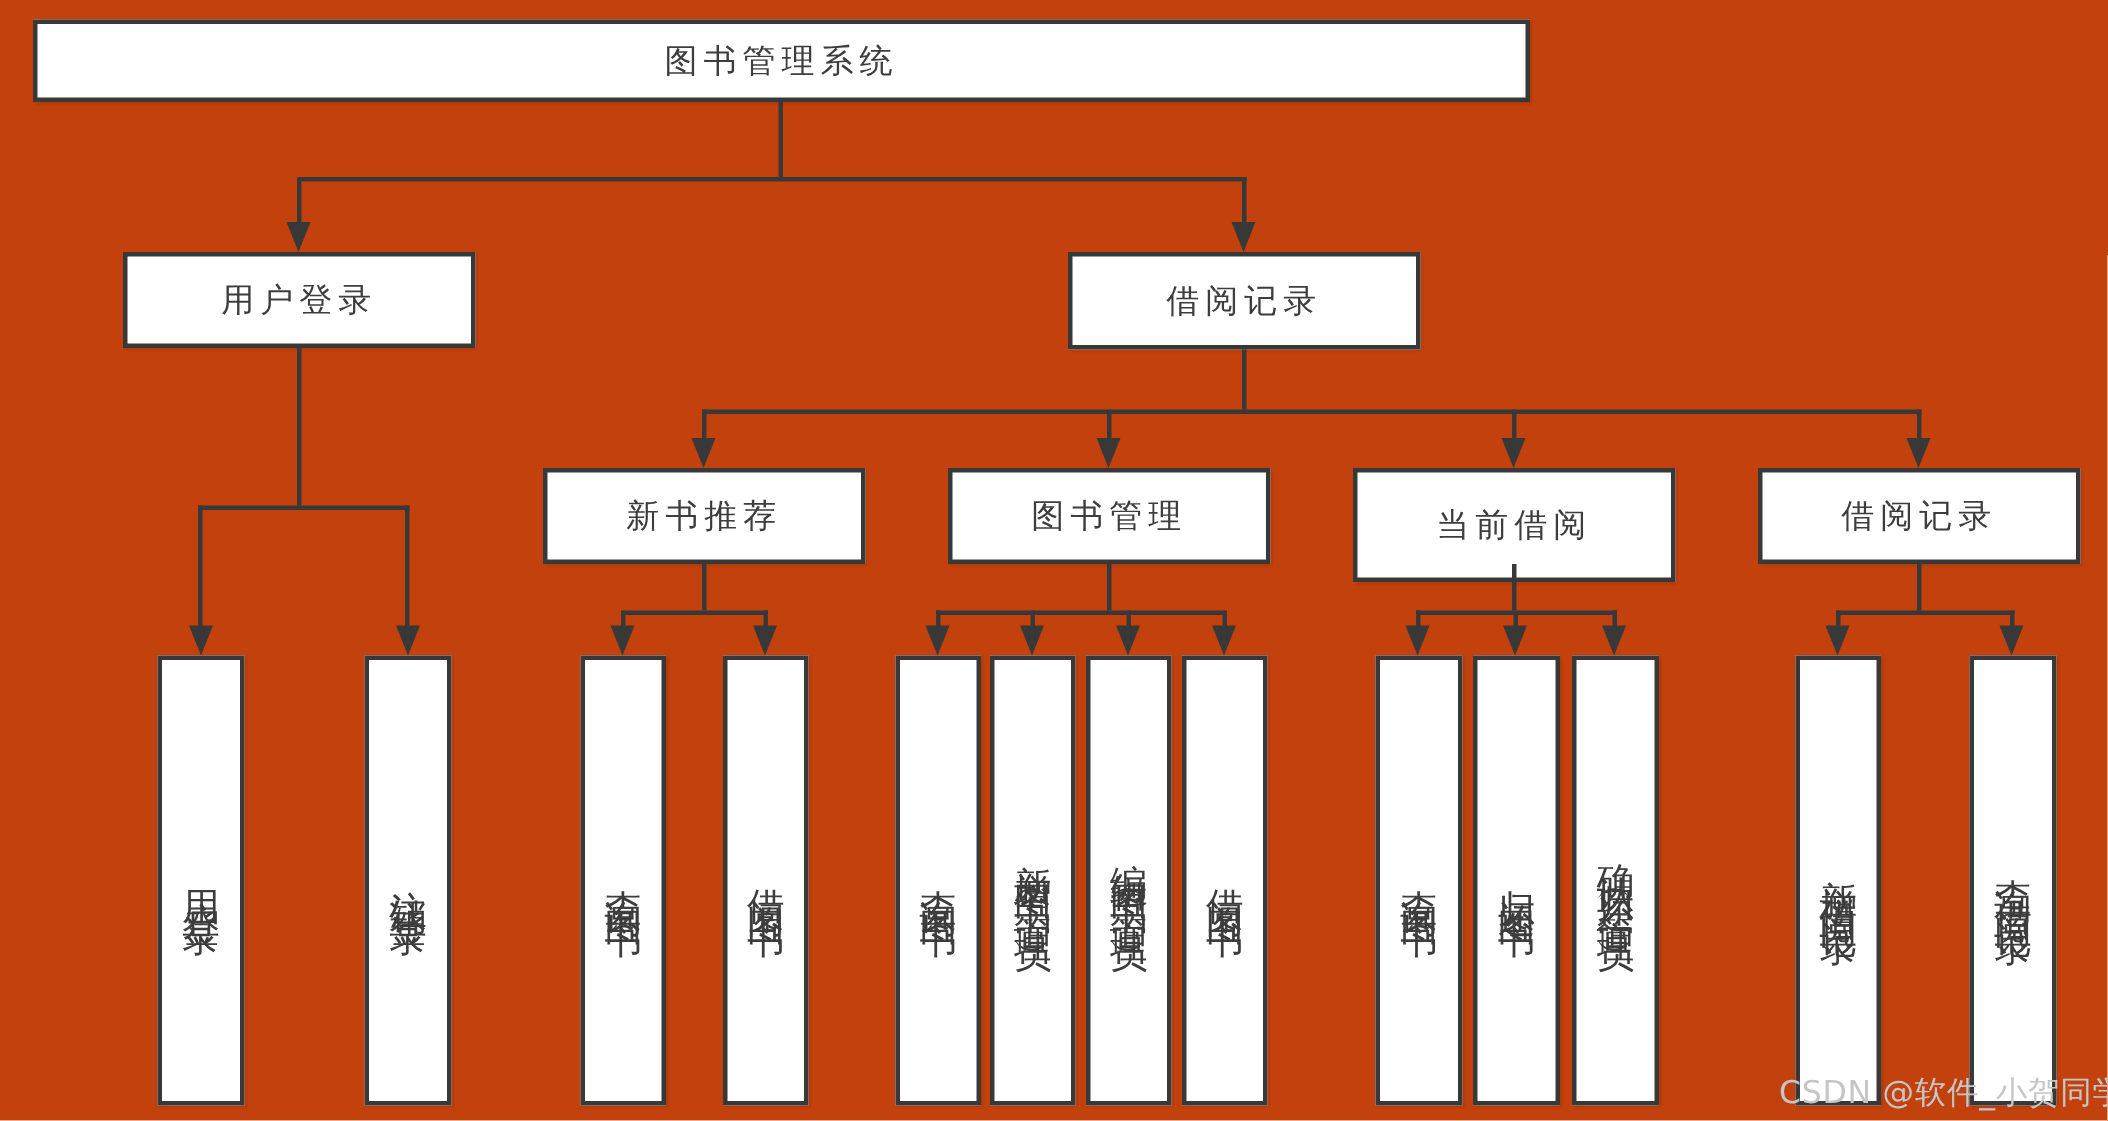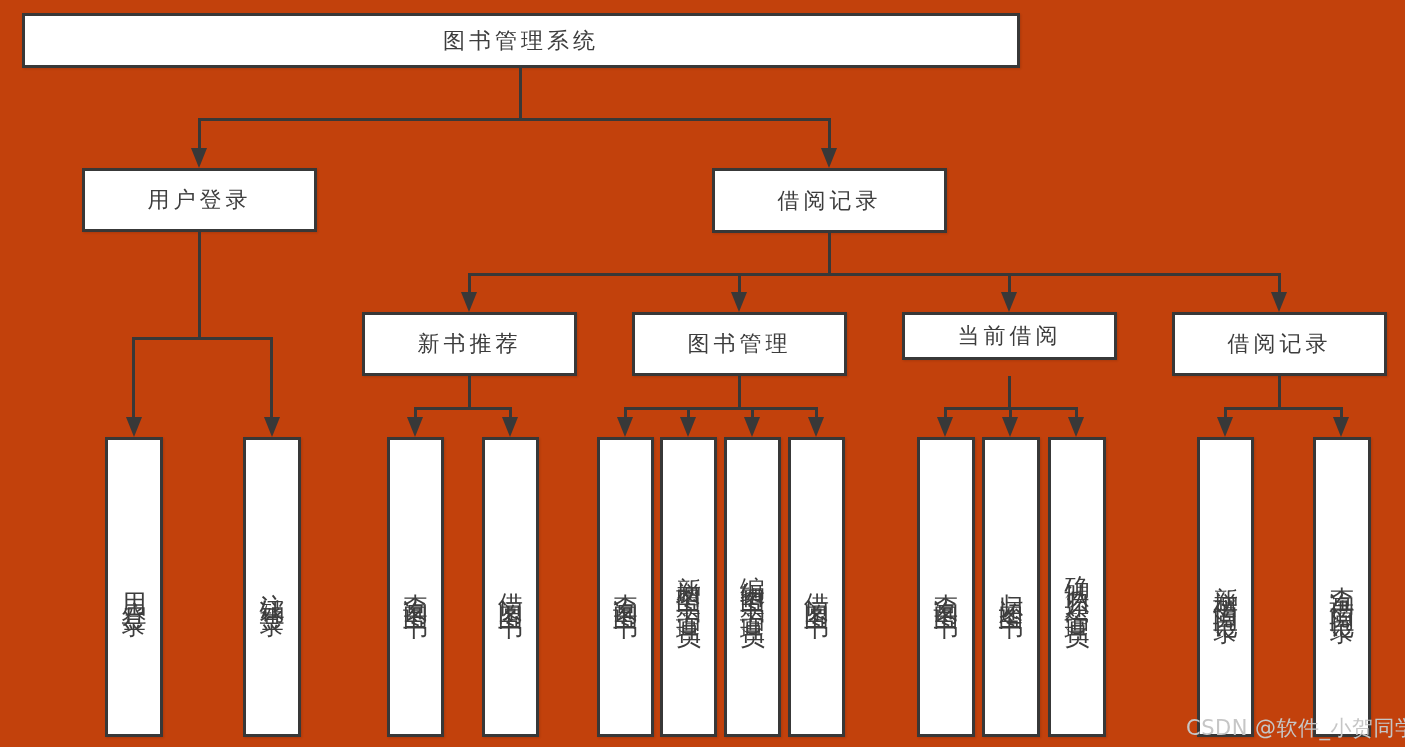--- a/index.html
+++ b/index.html
@@ -104,21 +104,21 @@
   <div class="arrow" style="left:1001px; top:292px;"></div>
   <div class="line" style="left:1278px; top:273px; width:3px; height:20px;"></div>
   <div class="arrow" style="left:1271px; top:292px;"></div>
 
   <div class="node h-node" style="left:362px; top:312px; width:215px; height:64px;align-items:center;">
     <span>新书推荐</span>
   </div>
   <div class="node h-node" style="left:632px; top:312px; width:215px; height:64px;">
     <span>图书管理</span>
   </div>
-  <div class="node h-node" style="left:902px; top:312px; width:215px; height:48px;">
+  <div class="node h-node" style="left:902px; top:312px; width:215px; height:76px;">
     <span>当前借阅</span>
   </div>
   <div class="node h-node" style="left:1172px; top:312px; width:215px; height:64px;">
     <span>借阅记录</span>
   </div>
 
   <div class="line" style="left:468px; top:376px; width:3px; height:31px;"></div>
   <div class="line" style="left:414px; top:407px; width:98px; height:3px;"></div>
   <div class="line" style="left:414px; top:407px; width:3px; height:11px;"></div>
   <div class="arrow" style="left:407px; top:417px;"></div>

